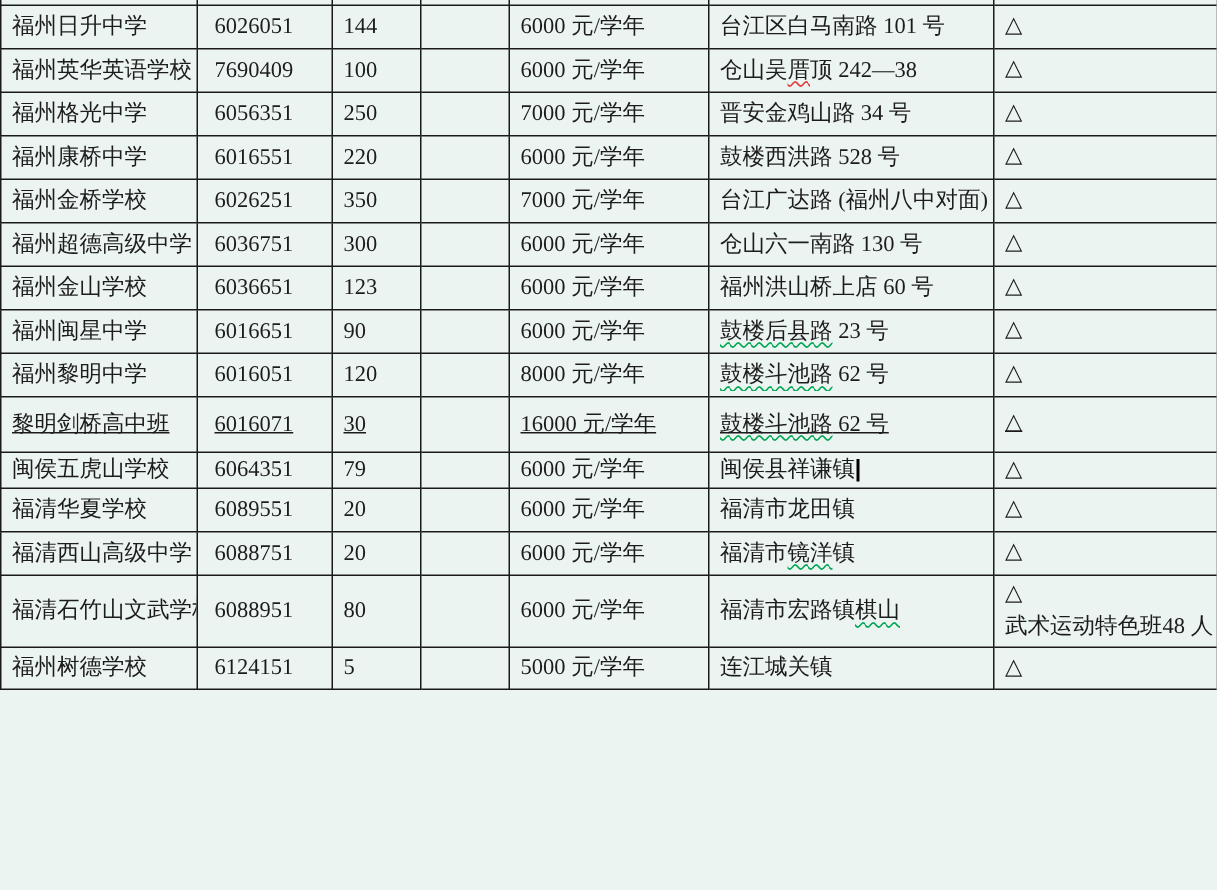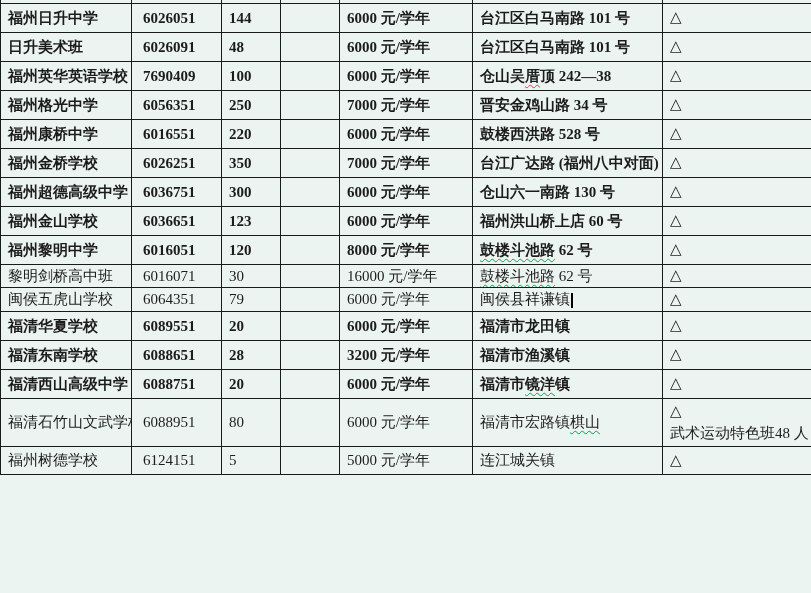--- a/index.html
+++ b/index.html
@@ -25,22 +25,22 @@
     border:1px solid var(--border);
     font-size:15px;
     padding:0 2px 0 7px;
     vertical-align:middle;
     overflow:hidden;
     white-space:nowrap;
     line-height:1.25;
   }
   td.code-cell{padding-left:11px;}
   tr.partial td{border-top:none;height:3px;}
-  tr.h29{height:29px;font-weight:bold;}
-  tr.h23{height:23px;}
+  tr.h29{height:29px;}
+  tr.h23{height:37px;text-decoration:underline;}
   tr.h24{height:24px;}
   tr.h48{height:48px;}
   tr.h28{height:28px;}
   .wavy-green{
     text-decoration-line:underline;
     text-decoration-style:wavy;
     text-decoration-color:var(--wavy-green);
     text-decoration-thickness:1px;
     text-underline-offset:3px;
   }
@@ -88,31 +88,20 @@
         <td class="code-cell">6026051</td>
         <td>144</td>
         <td></td>
         <td>6000 元/学年</td>
         <td><span>台江区白马南路 101 号</span></td>
         <td>
           <div class="remark-line">△</div>
         </td>
       </tr>
       <tr class="h29">
-        <td><span>日升美术班</span></td>
-        <td class="code-cell">6026091</td>
-        <td>48</td>
-        <td></td>
-        <td>6000 元/学年</td>
-        <td><span>台江区白马南路 101 号</span></td>
-        <td>
-          <div class="remark-line">△</div>
-        </td>
-      </tr>
-      <tr class="h29">
         <td><span>福州英华英语学校</span></td>
         <td class="code-cell">7690409</td>
         <td>100</td>
         <td></td>
         <td>6000 元/学年</td>
         <td><span>仓山吴</span><span class="wavy-red">厝</span><span>顶 242—38</span></td>
         <td>
           <div class="remark-line">△</div>
         </td>
       </tr>
@@ -160,20 +149,31 @@
           <div class="remark-line">△</div>
         </td>
       </tr>
       <tr class="h29">
         <td><span>福州金山学校</span></td>
         <td class="code-cell">6036651</td>
         <td>123</td>
         <td></td>
         <td>6000 元/学年</td>
         <td><span>福州洪山桥上店 60 号</span></td>
+        <td>
+          <div class="remark-line">△</div>
+        </td>
+      </tr>
+      <tr class="h29">
+        <td><span>福州闽星中学</span></td>
+        <td class="code-cell">6016651</td>
+        <td>90</td>
+        <td></td>
+        <td>6000 元/学年</td>
+        <td><span class="wavy-green">鼓楼后县路</span><span> 23 号</span></td>
         <td>
           <div class="remark-line">△</div>
         </td>
       </tr>
       <tr class="h29">
         <td><span>福州黎明中学</span></td>
         <td class="code-cell">6016051</td>
         <td>120</td>
         <td></td>
         <td>8000 元/学年</td>
@@ -209,31 +209,20 @@
         <td class="code-cell">6089551</td>
         <td>20</td>
         <td></td>
         <td>6000 元/学年</td>
         <td><span>福清市龙田镇</span></td>
         <td>
           <div class="remark-line">△</div>
         </td>
       </tr>
       <tr class="h29">
-        <td><span>福清东南学校</span></td>
-        <td class="code-cell">6088651</td>
-        <td>28</td>
-        <td></td>
-        <td>3200 元/学年</td>
-        <td><span>福清市渔溪镇</span></td>
-        <td>
-          <div class="remark-line">△</div>
-        </td>
-      </tr>
-      <tr class="h29">
         <td><span>福清西山高级中学</span></td>
         <td class="code-cell">6088751</td>
         <td>20</td>
         <td></td>
         <td>6000 元/学年</td>
         <td><span>福清市</span><span class="wavy-green">镜洋</span><span>镇</span></td>
         <td>
           <div class="remark-line">△</div>
         </td>
       </tr>

